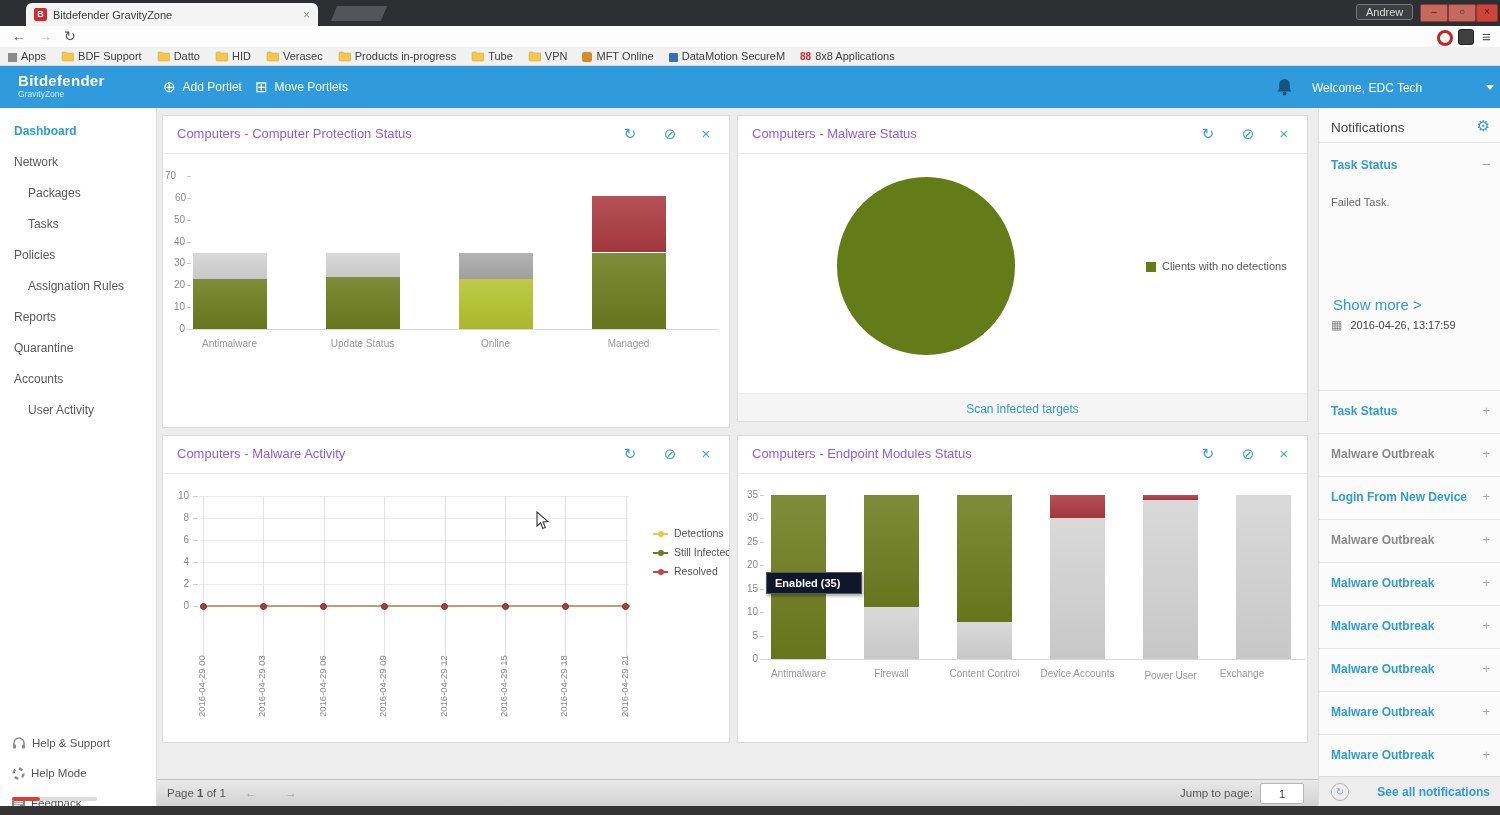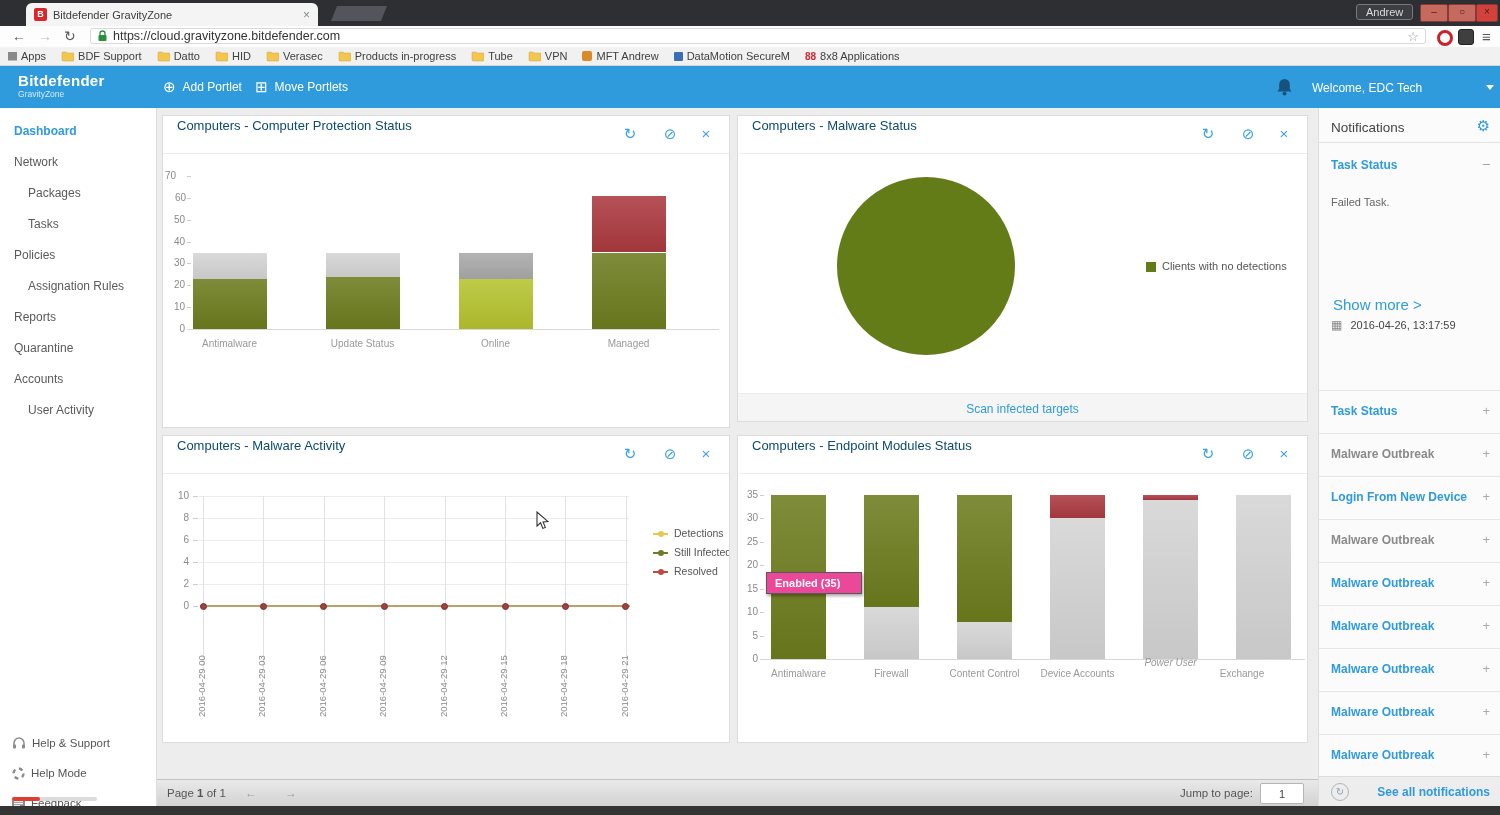--- a/index.html
+++ b/index.html
@@ -21,21 +21,21 @@
        background:#3c3e42;color:#ddd;font-size:11px;}
   .winbtn{position:absolute;top:4px;width:26px;height:16px;border:1px solid #8a3a34;border-radius:2px;
        text-align:center;line-height:14px;font-size:10px;color:#40201e;}
   .urlrow{position:absolute;left:0;top:26px;width:1500px;height:21px;background:#fdfdfd;border-bottom:1px solid #e2e2e2;}
   .navglyph{position:absolute;top:2px;font-size:14px;color:#5a5a5a;}
   .urlfield{position:absolute;left:90px;top:2px;width:1336px;height:16px;border:1px solid #d9d9d9;border-radius:3px;
        background:#fff;display:flex;align-items:center;padding:0 6px;box-sizing:border-box;}
   .urltext{font-size:12.5px;color:#333;margin-left:5px;flex:1;}
   .bmrow{position:absolute;left:0;top:47px;width:1500px;height:19px;background:#f1f1f1;
        border-bottom:1px solid #d7d7d7;display:flex;align-items:center;padding-left:8px;box-sizing:border-box;}
-  .bm{display:flex;align-items:center;margin-right:15px;font-size:11px;color:#404040;white-space:nowrap;}
+  .bm{display:flex;align-items:flex-end;margin-right:15px;font-size:11px;color:#404040;white-space:nowrap;}
   .bm .ic{margin-right:4px;display:inline-flex;align-items:center;}
 
   
   .appbar{position:absolute;left:0;top:66px;width:1500px;height:42px;background:#2f9bdc;}
   .brand{position:absolute;left:18px;top:6px;color:#fff;}
   .brand .b1{font-size:15px;font-weight:bold;letter-spacing:.3px;}
   .brand .b2{font-size:8.5px;color:rgba(255,255,255,.8);margin-top:0px;}
   .hbtn{position:absolute;top:0;height:42px;display:flex;align-items:center;color:#fff;font-size:12px;}
   .hbtn .hic{font-size:15px;margin-right:7px;}
   .welcome{position:absolute;left:1312px;top:15px;color:#fff;font-size:12px;}
@@ -47,30 +47,30 @@
   .side-item{height:31px;line-height:31px;font-size:12px;color:#5a5a5a;padding-left:14px;cursor:default;}
   .side-item.ind{padding-left:28px;}
   .side-item.active{color:#2f9bdc;font-weight:bold;}
   .sfoot{position:absolute;left:0;top:620px;width:157px;}
   .sfoot-item{height:30px;display:flex;align-items:center;padding-left:12px;font-size:11.5px;color:#555;}
   .sfoot-item .ic{margin-right:6px;display:inline-flex;}
 
   
   .portlet{position:absolute;background:#fff;border:1px solid #dcdcdc;box-sizing:border-box;}
   .phead{position:absolute;left:0;top:0;right:0;height:37px;border-bottom:1px solid #ececec;}
-  .ptitle{position:absolute;left:14px;top:2px;font-size:13px;color:#0c4a6e;}
+  .ptitle{position:absolute;left:14px;top:10px;font-size:13px;color:#8b5cf6;}
   .picon{position:absolute;top:9px;width:18px;text-align:center;font-size:15px;color:#3ba1e3;cursor:default;}
   .chart-host{position:absolute;left:0;top:37px;right:0;bottom:0;overflow:hidden;}
   .tick{position:absolute;font-size:10px;color:#8a8a8a;}
   .xlab{position:absolute;font-size:10px;color:#999;text-align:center;}
   .vlabel{position:absolute;font-size:9.5px;color:#8a8a8a;writing-mode:vertical-rl;transform:rotate(180deg);white-space:nowrap;}
   .pie-footer{position:absolute;left:0;right:0;bottom:0;height:27px;background:#f5f5f5;border-top:1px solid #ececec;
        text-align:center;line-height:27px;}
   .link{color:#2f9bdc;font-size:12px;cursor:pointer;}
-  .tooltip{position:absolute;background:#ec4899;border:1px solid #595959;color:#fff;font-weight:bold;font-size:11px;
+  .tooltip{position:absolute;background:#0f172a;border:1px solid #595959;color:#fff;font-weight:bold;font-size:11px;
        line-height:20px;padding:0 8px;box-shadow:1px 2px 3px rgba(0,0,0,.35);}
 
   
   .pagebar{position:absolute;left:157px;top:779px;width:1161px;height:27px;border-top:1px solid #c2c2c2;
        background:linear-gradient(#e9e9e9,#d2d2d2);box-sizing:border-box;}
   .pagebar .ptext{position:absolute;left:10px;top:7px;font-size:11.5px;color:#555;}
   .parrow{position:absolute;top:6px;font-size:12px;color:#9d9d9d;}
   .jumplab{position:absolute;left:1023px;top:7px;font-size:11.5px;color:#555;}
   .jumpin{position:absolute;left:1103px;top:3px;width:38px;height:17px;border:1px solid #b5b5b5;border-radius:2px;
        text-align:center;font-size:11px;color:#444;background:#fff;font-family:"Liberation Sans",sans-serif;}
@@ -118,28 +118,20 @@
     <div class="userchip">Andrew</div>
     <div class="winbtn" style="left:1420px;background:#c66a60;">–</div>
     <div class="winbtn" style="left:1448px;background:#c66a60;">○</div>
     <div class="winbtn" style="left:1476px;width:20px;background:#d2423b;">×</div>
   </div>
 
   <div class="urlrow">
     <span class="navglyph" style="left:12px;">←</span>
     <span class="navglyph" style="left:38px;color:#c0c0c0;">→</span>
     <span class="navglyph" style="left:64px;">↻</span>
-    <div class="urlfield">
-      <svg width="11" height="12" viewBox="0 0 11 12">
-          <path d="M3 5V3.5a2.5 2.5 0 0 1 5 0V5" stroke="#2a8f3c" fill="none" stroke-width="1.3"></path>
-          <rect x="1.5" y="5" width="8" height="6" rx="1" fill="#2a8f3c"></rect>
-        </svg>
-      <span class="urltext">https://cloud.gravityzone.bitdefender.com</span>
-      <span style="color:#9a9a9a;font-size:13px;">☆</span>
-    </div>
     <span class="abs" style="left:1437px;top:4px;width:10px;height:10px;border:3px solid #cc2128;border-radius:50%;"></span>
     <span class="abs" style="left:1458px;top:3px;width:14px;height:14px;background:#3f3f3f;border-radius:3px;border:1px solid #222;"></span>
     <span class="navglyph" style="left:1482px;font-size:15px;">≡</span>
   </div>
 
   <div class="bmrow" id="bookmarks">
       <span class="bm">
         <span class="ic">
           <span style="display:inline-block;width:9px;height:9px;background:#8a8a8a;clip-path:polygon(0 0,100% 0,100% 100%,0 100%);-webkit-mask:none;"></span>
         </span>
@@ -198,21 +190,21 @@
           <svg width="13" height="12" viewBox="0 0 13 12">
             <path d="M1 3c0-.6.4-1 1-1h3l1 1h6c.6 0 1 .4 1 1v6c0 .6-.4 1-1 1H2c-.6 0-1-.4-1-1V3z" fill="#f3c64f" stroke="#caa53d" stroke-width=".5"></path>
           </svg>
         </span>
         <span>VPN</span>
       </span>
       <span class="bm">
         <span class="ic">
           <span style="display:inline-block;width:10px;height:10px;background:#d98a29;border-radius:2px;"></span>
         </span>
-        <span>MFT Andrew</span>
+        <span>MFT Online</span>
       </span>
       <span class="bm">
         <span class="ic">
           <span style="display:inline-block;width:9px;height:9px;background:#3b6fb5;border-radius:1px;"></span>
         </span>
         <span>DataMotion SecureM</span>
       </span>
       <span class="bm">
         <span class="ic">
           <span style="color:#d22630;font-weight:bold;font-size:10px;">88</span>
@@ -438,21 +430,21 @@
         <div style="position: absolute; left: 126px; top: 22px; width: 55px; height: 112.457px; background: linear-gradient(rgba(255, 255, 255, 0.12), rgba(0, 0, 0, 0.06)) rgb(109, 124, 30);"></div>
         <div class="xlab" style="position: absolute; left: 93.5px; top: 195px; width: 120px;">Firewall</div>
         <div style="position: absolute; left: 219px; top: 148.514px; width: 55px; height: 37.4857px; background: linear-gradient(rgba(255, 255, 255, 0.12), rgba(0, 0, 0, 0.06)) rgb(212, 212, 212);"></div>
         <div style="position: absolute; left: 219px; top: 22px; width: 55px; height: 126.514px; background: linear-gradient(rgba(255, 255, 255, 0.12), rgba(0, 0, 0, 0.06)) rgb(109, 124, 30);"></div>
         <div class="xlab" style="position: absolute; left: 186.5px; top: 195px; width: 120px;">Content Control</div>
         <div style="position: absolute; left: 312px; top: 45.4286px; width: 55px; height: 140.571px; background: linear-gradient(rgba(255, 255, 255, 0.12), rgba(0, 0, 0, 0.06)) rgb(212, 212, 212);"></div>
         <div style="position: absolute; left: 312px; top: 22px; width: 55px; height: 23.4286px; background: linear-gradient(rgba(255, 255, 255, 0.12), rgba(0, 0, 0, 0.06)) rgb(171, 58, 64);"></div>
         <div class="xlab" style="position: absolute; left: 279.5px; top: 195px; width: 120px;">Device Accounts</div>
         <div style="position: absolute; left: 405px; top: 26.6857px; width: 55px; height: 159.314px; background: linear-gradient(rgba(255, 255, 255, 0.12), rgba(0, 0, 0, 0.06)) rgb(212, 212, 212);"></div>
         <div style="position: absolute; left: 405px; top: 22px; width: 55px; height: 4.68571px; background: linear-gradient(rgba(255, 255, 255, 0.12), rgba(0, 0, 0, 0.06)) rgb(171, 58, 64);"></div>
-        <div class="xlab" style="position: absolute; left: 372.5px; top: 184px; width: 120px; font-style: italic;">Power User</div>
+        <div class="xlab" style="position: absolute; left: 372.5px; top: 197px; width: 120px;">Power User</div>
         <div style="position: absolute; left: 498px; top: 22px; width: 55px; height: 164px; background: linear-gradient(rgba(255, 255, 255, 0.12), rgba(0, 0, 0, 0.06)) rgb(212, 212, 212);"></div>
         <div class="xlab" style="position: absolute; left: 444px; top: 195px; width: 120px;">Exchange</div>
         <div class="tooltip" style="position: absolute; left: 28px; top: 99px; width: 78px;">Enabled (35)</div>
       </div>
   </div>
 
   <div class="pagebar">
     <span class="ptext">
       <span>Page</span>
       <b>1</b>

